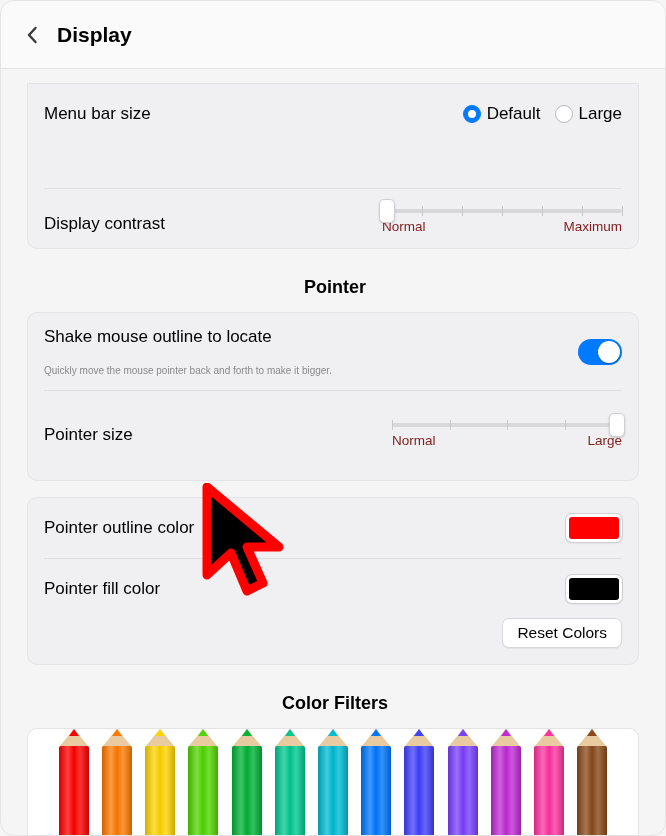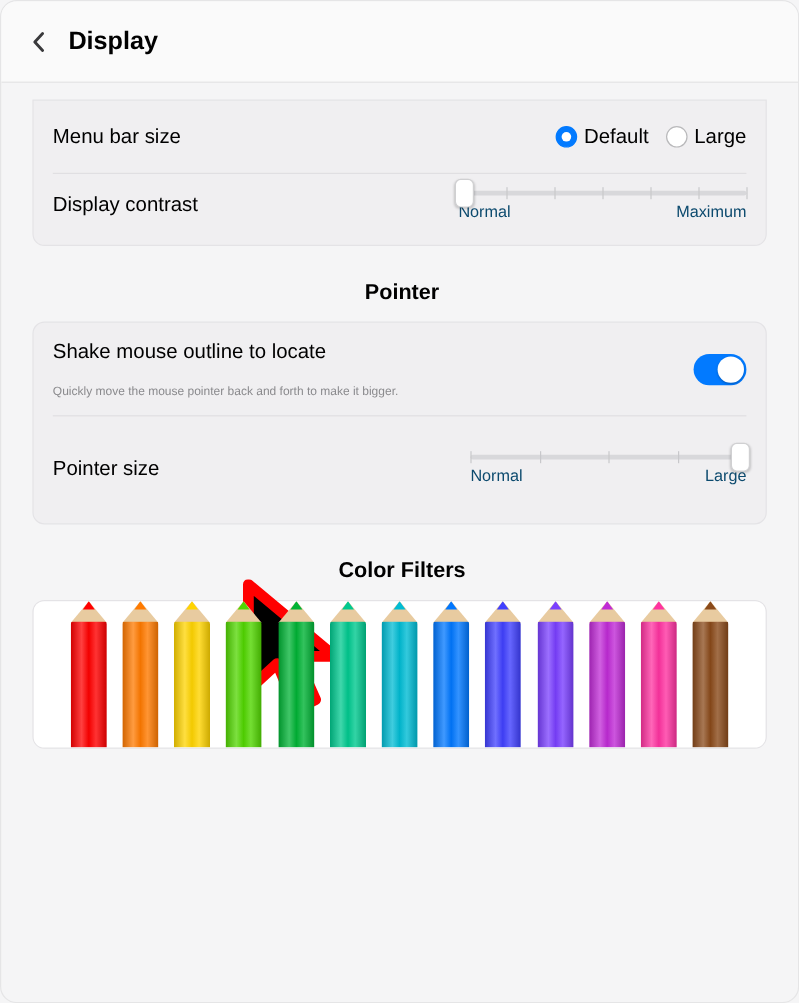--- a/index.html
+++ b/index.html
@@ -58,21 +58,21 @@
   .slider-wrap.narrow { width: 230px; }
   .slider-track {
     position: relative; width: 100%; height: 4px; background: #d8d8db; border-radius:2px;
   }
   .slider-tick { position:absolute; top:-3px; width:1px; height:10px; background:#c8c8cb; }
   .slider-thumb {
     position:absolute; top:50%; transform:translate(-50%,-50%);
     width:16px; height:24px; background:#fff; border:1px solid #d0d0d2; border-radius:5px;
     box-shadow: 0 1px 2px rgba(0,0,0,.18);
   }
-  .slider-labels { display:flex; justify-content:space-between; width:100%; font-size:13.5px; color:#0c4a6e; margin-top:6px;gap:32px; }
+  .slider-labels { display:flex; justify-content:space-between; width:100%; font-size:13.5px; color:#7f1d1d; margin-top:6px;gap:32px; }
 
   
   .toggle { width: 44px; height: 26px; border-radius: 13px; background:#027aff; position:relative; cursor:pointer; }
   .toggle::after { content:""; position:absolute; right:2px; top:2px; width:22px; height:22px; background:#fff; border-radius:50%; box-shadow:0 1px 2px rgba(0,0,0,.25);}
 
   
   .color-well {
     width: 56px; height: 28px; border-radius:6px; border:3px solid #fff;
     box-shadow: 0 0 0 1px #d0d0d2, 0 1px 2px rgba(0,0,0,.15);
     cursor:pointer;
@@ -143,21 +143,21 @@
           <span class="radio checked"></span>
           <span>Default</span>
         </label>
         <label class="radio-item">
           <span class="radio"></span>
           <span>Large</span>
         </label>
       </div>
     </div>
 
-    <div class="row" style="padding:14px 0 14px 0; align-items:flex-start;">
+    <div class="row" style="padding:14px 0 14px 0; align-items:flex-end;margin-top:44px;">
       <div class="row-label" style="padding-top:2px">Display contrast</div>
       <div class="row-right">
         <div class="slider-wrap">
           <div class="slider-track">
             <span class="slider-tick" style="left:0%"></span>
             <span class="slider-tick" style="left:16.6%"></span>
             <span class="slider-tick" style="left:33.3%"></span>
             <span class="slider-tick" style="left:50%"></span>
             <span class="slider-tick" style="left:66.6%"></span>
             <span class="slider-tick" style="left:83.3%"></span>
@@ -200,20 +200,37 @@
           </div>
           <div class="slider-labels">
             <span>Normal</span>
             <span>Large</span>
           </div>
         </div>
       </div>
     </div>
   </div>
 
+  <div class="card" style="margin-top:-12px;">
+    <div class="row first">
+      <div class="row-label">Pointer outline color</div>
+      <div class="row-right">
+        <div class="color-well" id="outline-well" style="background: rgb(255, 0, 0);"></div>
+      </div>
+    </div>
+    <div class="row">
+      <div class="row-label">Pointer fill color</div>
+      <div class="row-right">
+        <div class="color-well" id="fill-well" style="background: rgb(0, 0, 0);"></div>
+      </div>
+    </div>
+    <div class="btn-row">
+      <button class="btn">Reset Colors</button>
+    </div>
+  </div>
 
   <div class="pointer-preview">
     <svg viewBox="0 0 100 118" width="100" height="118">
       <path d="M8 4 L8 92 L32 70 L48 108 L64 100 L48 64 L80 64 Z" fill="#000" stroke="#ff0000" stroke-width="9" stroke-linejoin="round"></path>
     </svg>
   </div>
 
   <div class="section-h">Color Filters</div>
   <div class="filters-card">
     <div class="pencil-strip" id="pencils">

